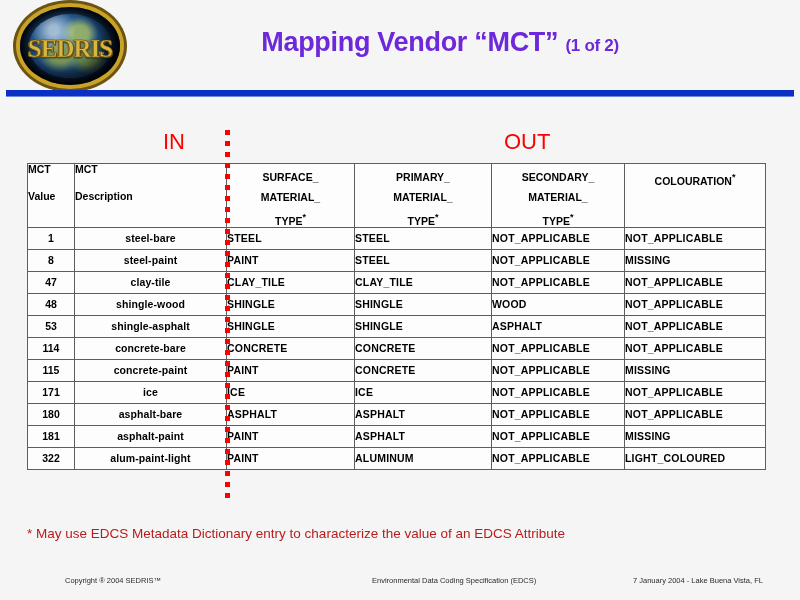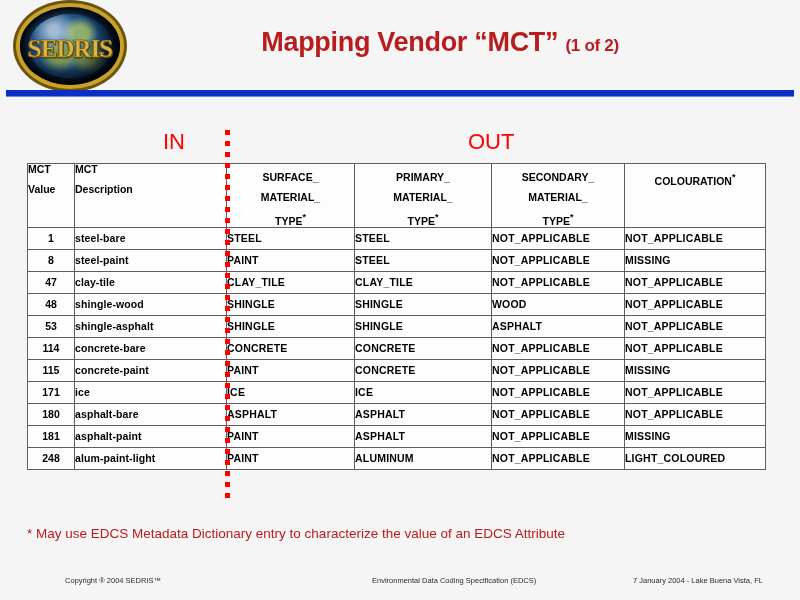--- a/index.html
+++ b/index.html
@@ -71,21 +71,21 @@
 
   .title {
     position: absolute;
     left: 120px;
     top: 27px;
     width: 640px;
     text-align: center;
     font-family: "Liberation Sans", sans-serif;
     font-weight: bold;
     font-size: 27px;
-    color: #b91c1c;
+    color: #6d28d9;
     letter-spacing: -0.3px;
     white-space: nowrap;
   }
   .title-sub {
     font-size: 17px;
     font-weight: bold;
   }
 
   .rule {
     position: absolute;
@@ -99,21 +99,21 @@
 
   
   .inout {
     position: absolute;
     font-family: "Liberation Sans", sans-serif;
     font-weight: normal;
     font-size: 22px;
     color: #ff0000;
   }
   .label-in  { left: 163px; top: 129px; }
-  .label-out { left: 468px; top: 129px; }
+  .label-out { left: 504px; top: 129px; }
 
   
   .dashed-divider {
     position: absolute;
     left: 225px;
     top: 130px;
     width: 5px;
     height: 370px;
     background: repeating-linear-gradient(
       to bottom,
@@ -150,34 +150,34 @@
   thead th {
     height: 63px;
     vertical-align: top;
     padding-top: 9px;
   }
   th.h-left {
     text-align: left;
     padding-left: 6px;
     font-weight: bold;
   }
-  th.h-left .l2 { display: block; margin-top: 9px; }
+  th.h-left .l2 { display: block; margin-top: 16px; }
   th.h-ctr { text-align: center; }
   th.h-ctr .l { display: block; margin-top: 8px; }
   th.h-ctr .l + .l { margin-top: 9px; }
 
   .col-val  { width: 47px; }
   .col-desc { width: 152px; }
   .col-smt  { width: 128px; }
   .col-pmt  { width: 137px; }
   .col-sec  { width: 133px; }
   .col-col  { width: 141px; }
 
   td.c-val  { text-align: center; }
-  td.c-desc { text-align: left; padding-left: 6px; letter-spacing: 0.1px; }
+  td.c-desc { text-align: center; padding-left: 6px; letter-spacing: 0.1px; }
   td.c-ctr  { text-align: left; letter-spacing: 0.2px; }
 
   .star { font-size: 9px; vertical-align: super; }
 
   
   .footnote {
     position: absolute;
     left: 27px;
     top: 526px;
     font-family: "Liberation Sans", sans-serif;
@@ -341,21 +341,21 @@
         </tr>
         <tr>
           <td class="c-val">181</td>
           <td class="c-desc">asphalt-paint</td>
           <td class="c-ctr">PAINT</td>
           <td class="c-ctr">ASPHALT</td>
           <td class="c-ctr">NOT_APPLICABLE</td>
           <td class="c-ctr">MISSING</td>
         </tr>
         <tr>
-          <td class="c-val">248</td>
+          <td class="c-val">322</td>
           <td class="c-desc">alum-paint-light</td>
           <td class="c-ctr">PAINT</td>
           <td class="c-ctr">ALUMINUM</td>
           <td class="c-ctr">NOT_APPLICABLE</td>
           <td class="c-ctr">LIGHT_COLOURED</td>
         </tr>
       </tbody>
   </table>
 </div>
 

